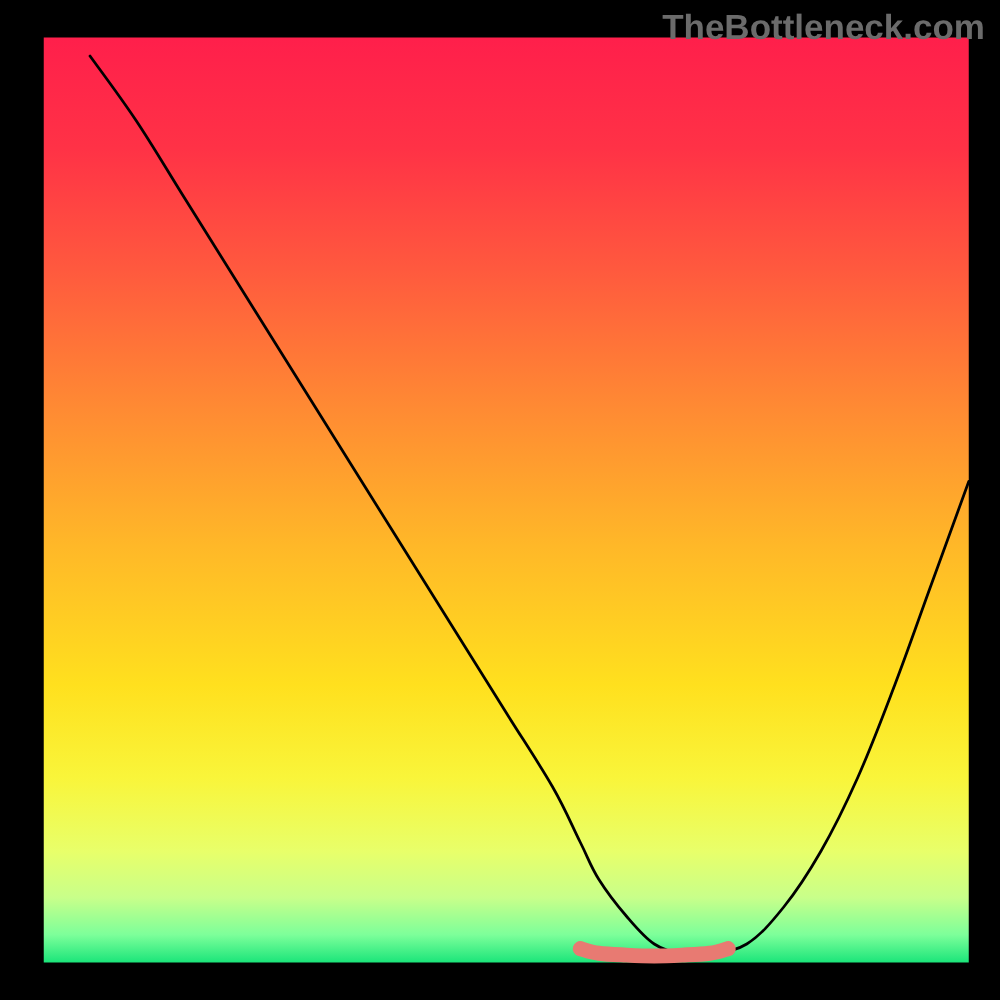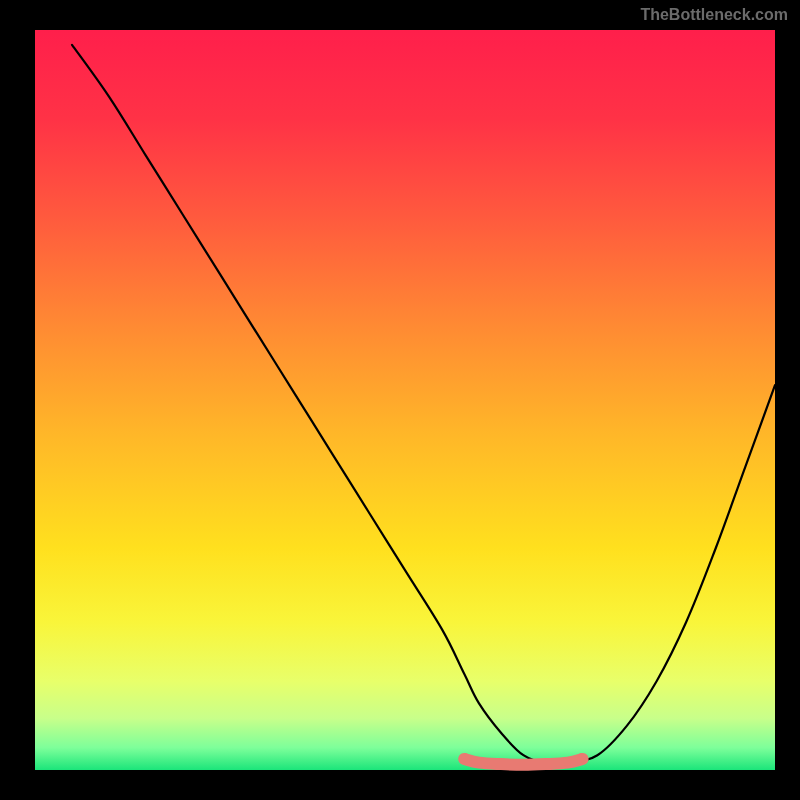--- a/index.html
+++ b/index.html
@@ -16,21 +16,21 @@
     top: 0;
     left: 0;
     width: 800px;
     height: 800px;
   }
   .watermark {
     position: absolute;
     top: 6px;
     right: 12px;
     font-family: Arial, Helvetica, sans-serif;
-    font-size: 16px;
+    font-size: 28px;
     font-weight: bold;
     color: #6b6b6b;
     z-index: 10;
   }
   svg {
     display: block;
   }
 </style>
 </head>
 <body>

